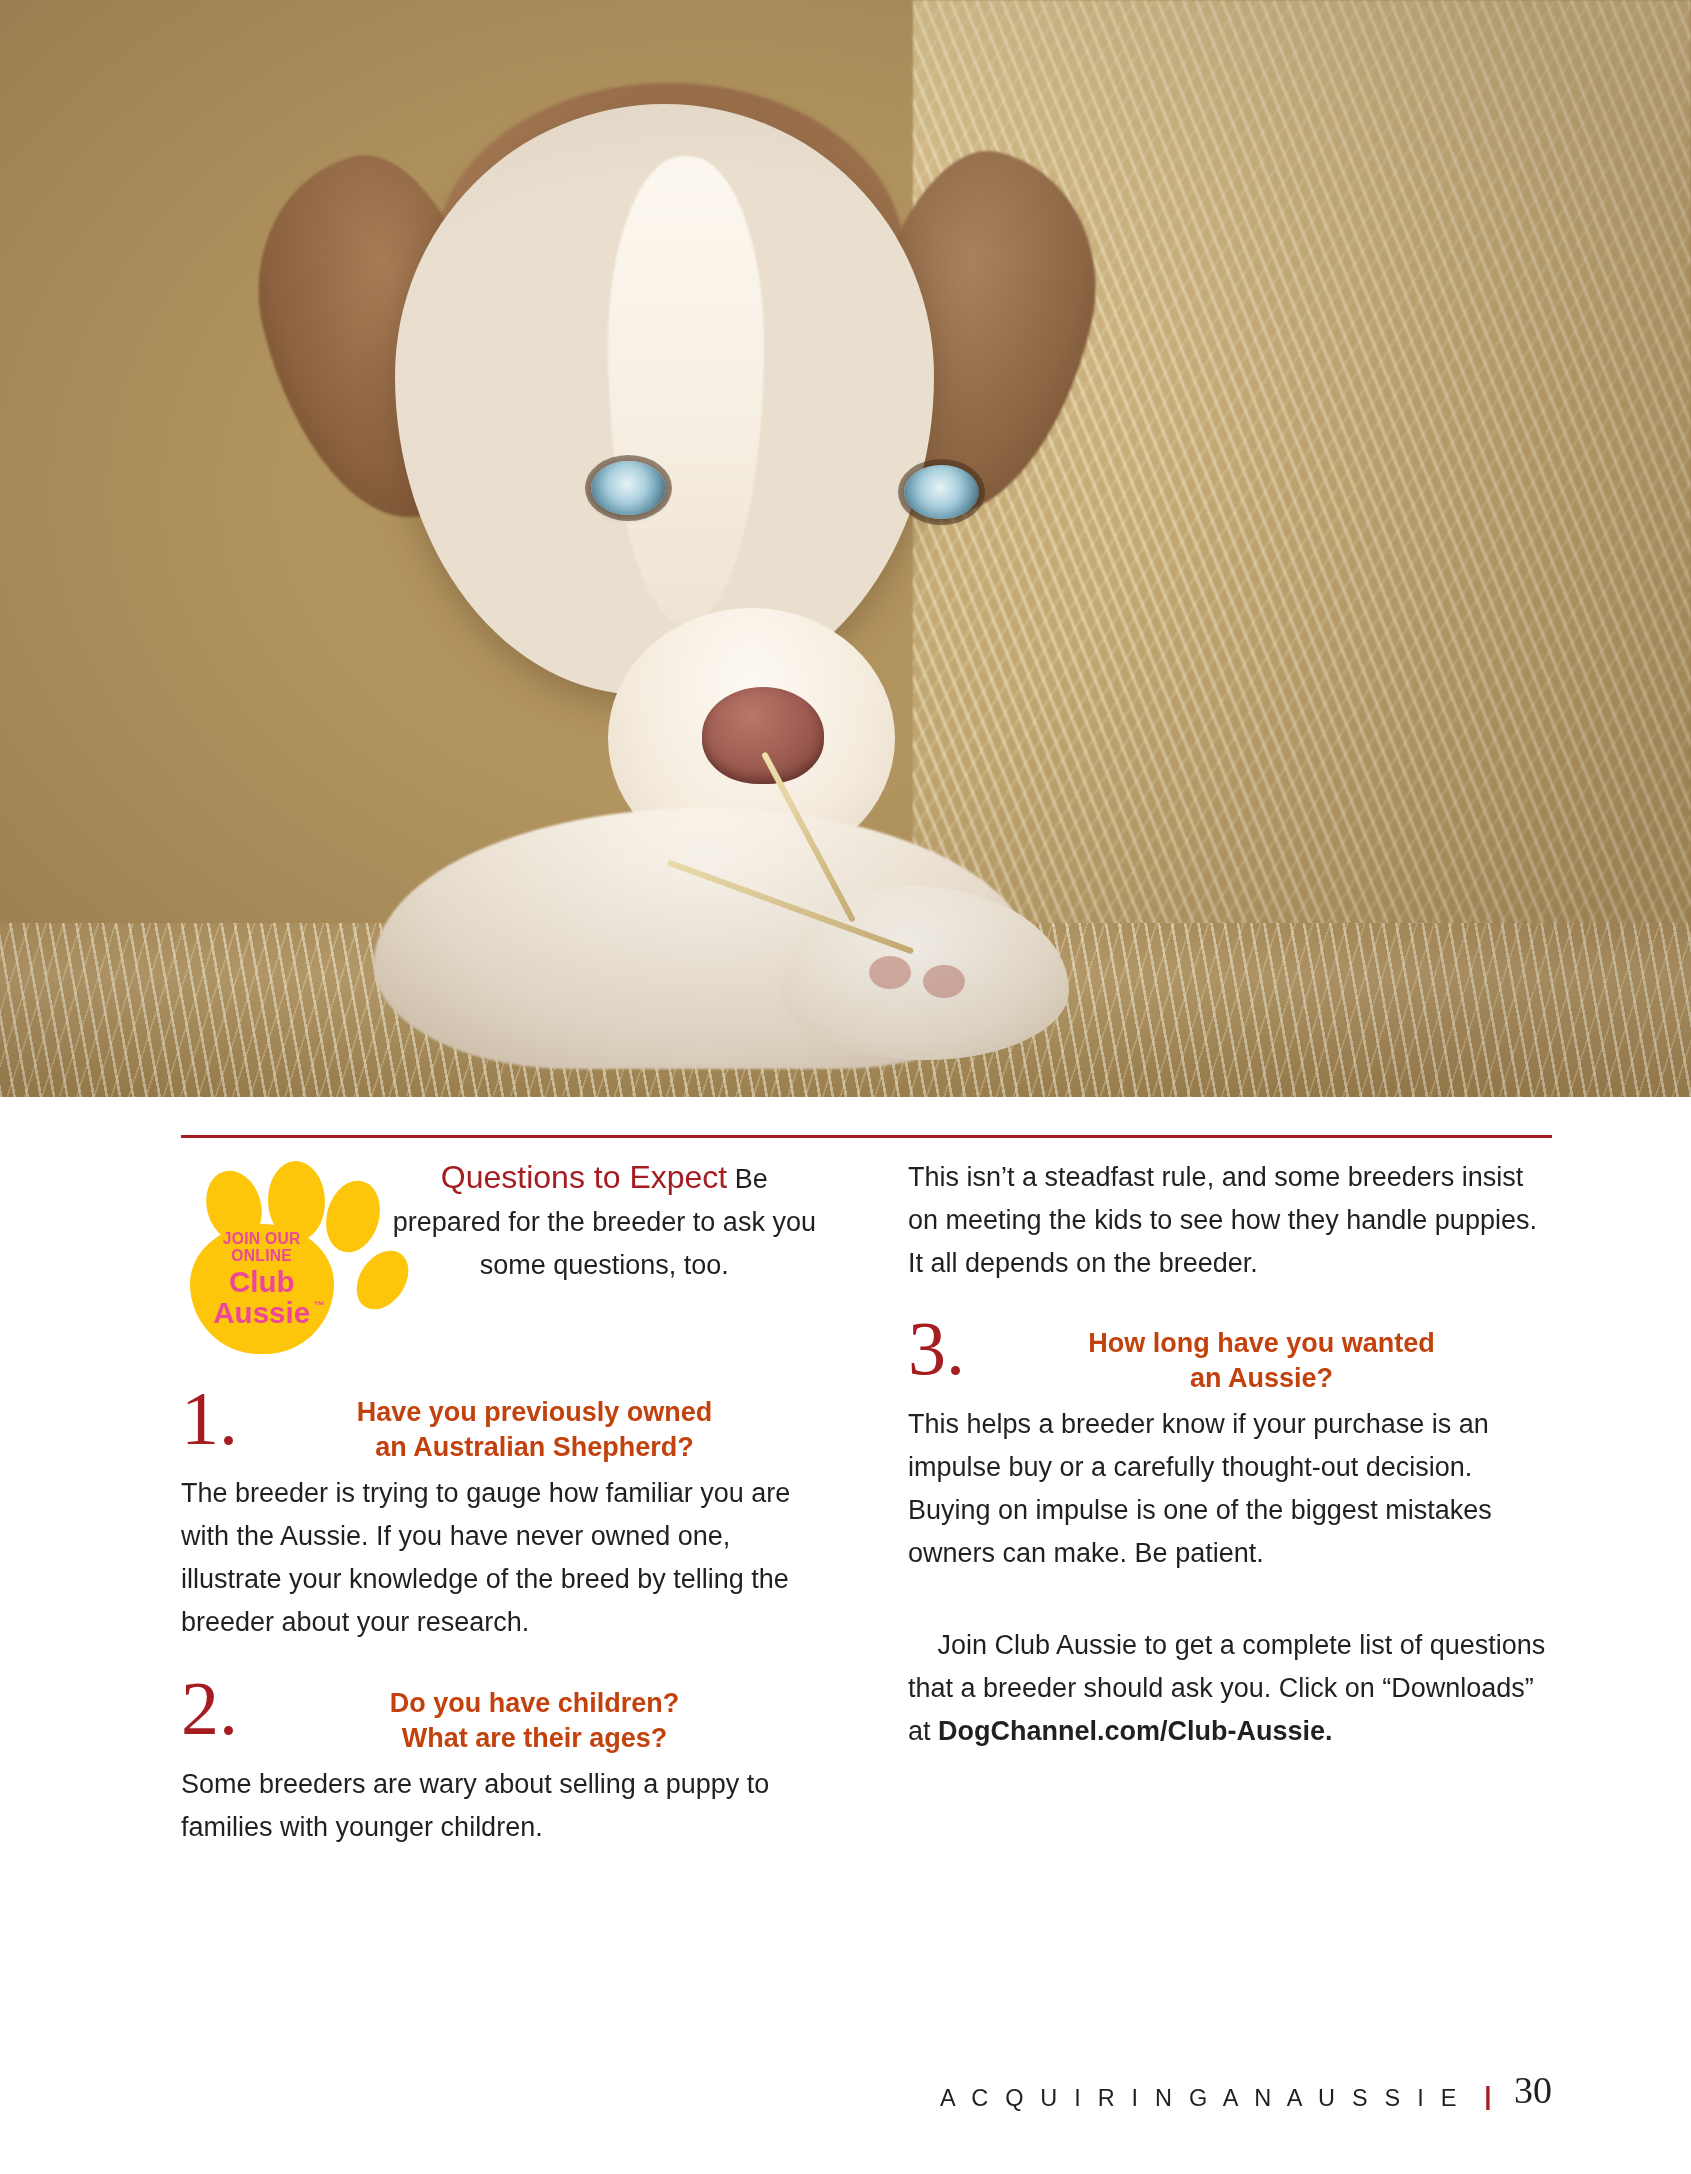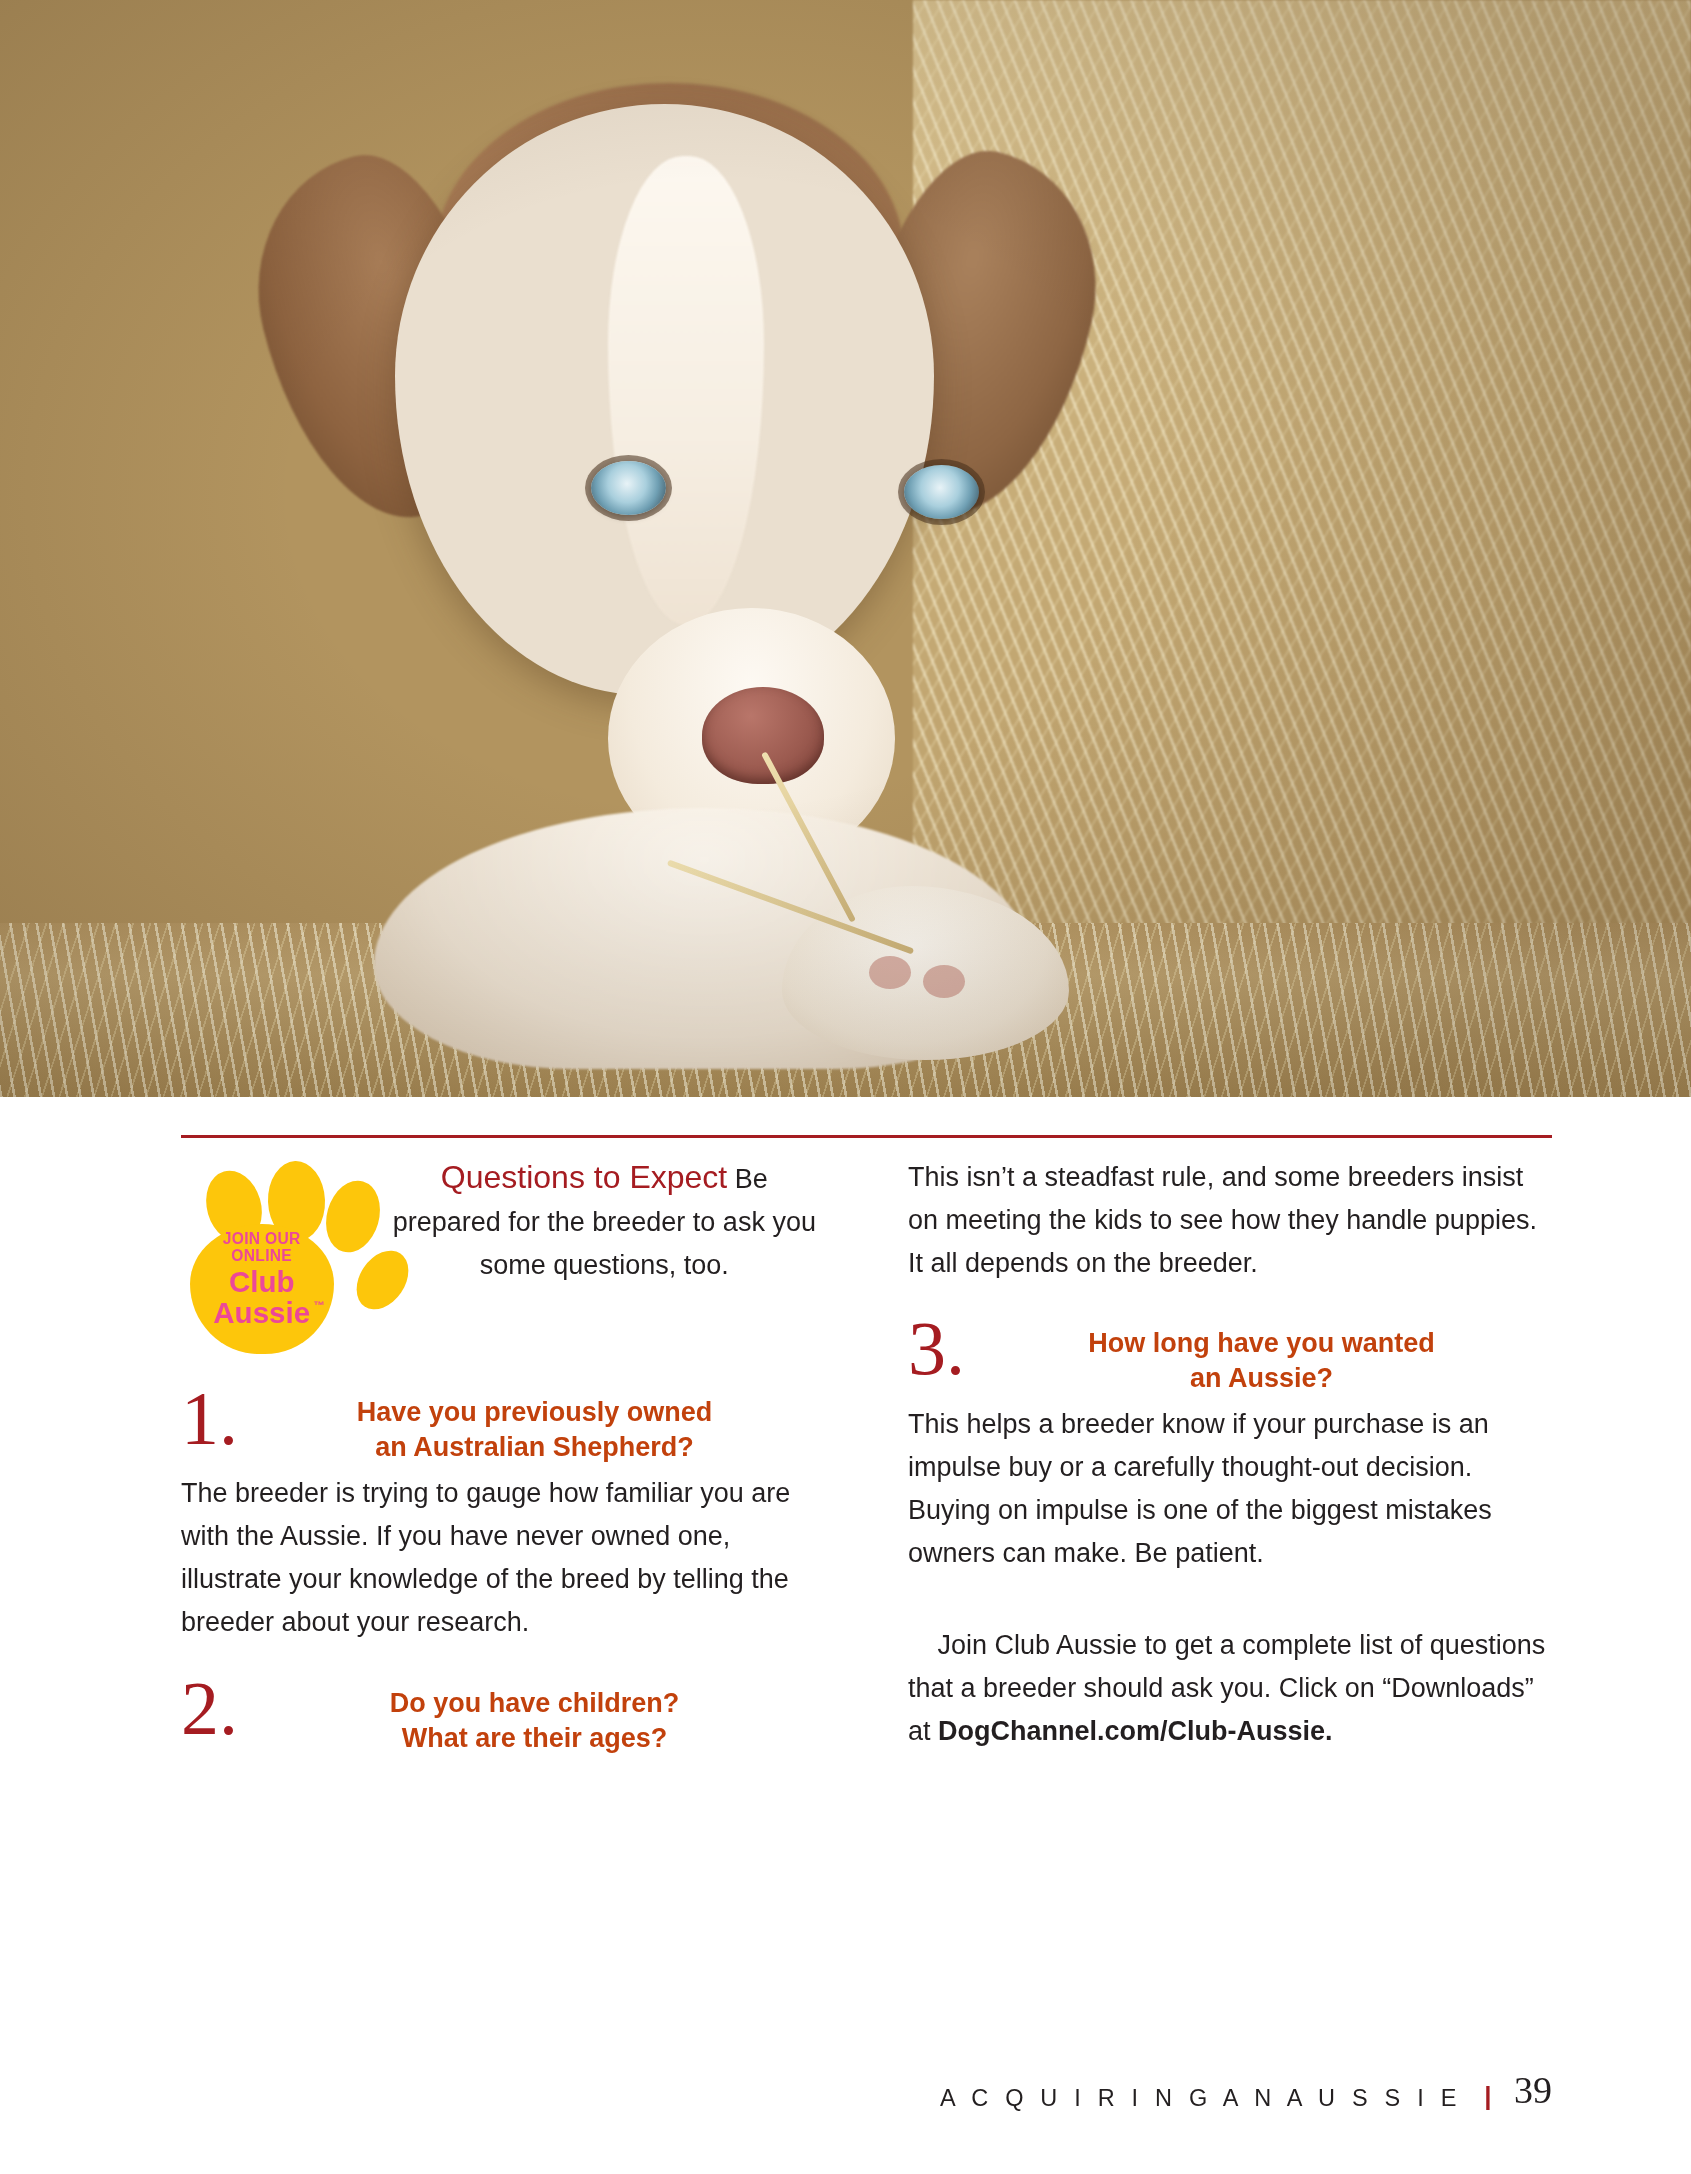--- a/index.html
+++ b/index.html
@@ -372,20 +372,21 @@
       </div>
 
       <div class="qblock">
         <div class="qhead">
           <div class="qnum"><span>2</span><span class="dot">.</span></div>
           <div class="qlines">
             <div class="qline">Do you have children?</div>
             <div class="qline">What are their ages?</div>
           </div>
         </div>
+        <div class="qbody">Some breeders are wary about selling a puppy to families with younger children.</div>
       </div>
 
     </div>
 
     <div class="col">
 
       <div class="body-text">
         <p>This isn’t a steadfast rule, and some breeders insist on meeting the kids to see how they handle puppies. It all depends on the breeder.</p>
       </div>
 
@@ -404,15 +405,15 @@
         <p class="indent"><span>Join Club Aussie to get a complete list of questions that a breeder should ask you. Click on “Downloads” at </span><span class="bold-inline">DogChannel.com/Club-Aussie.</span></p>
       </div>
 
     </div>
   </div>
 </div>
 
 <div class="footer">
   <span class="crumb">A C Q U I R I N G   A N   A U S S I E</span>
   <span class="bar">|</span>
-  <span class="pageno">39</span>
+  <span class="pageno">30</span>
 </div>
 
 
 </body></html>

